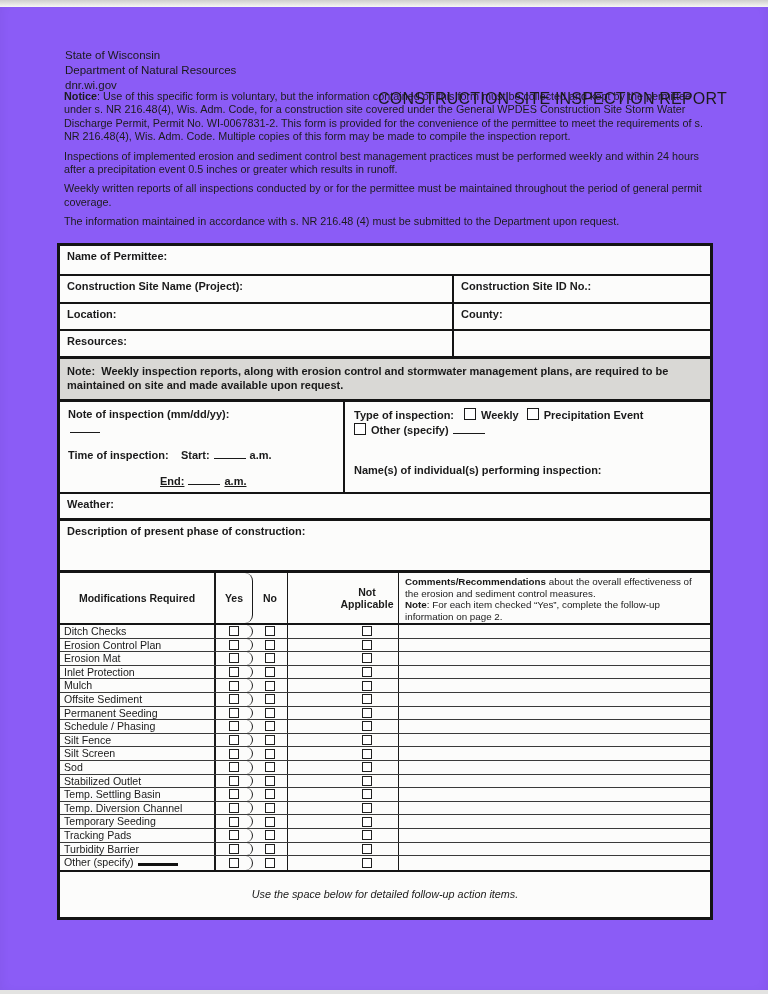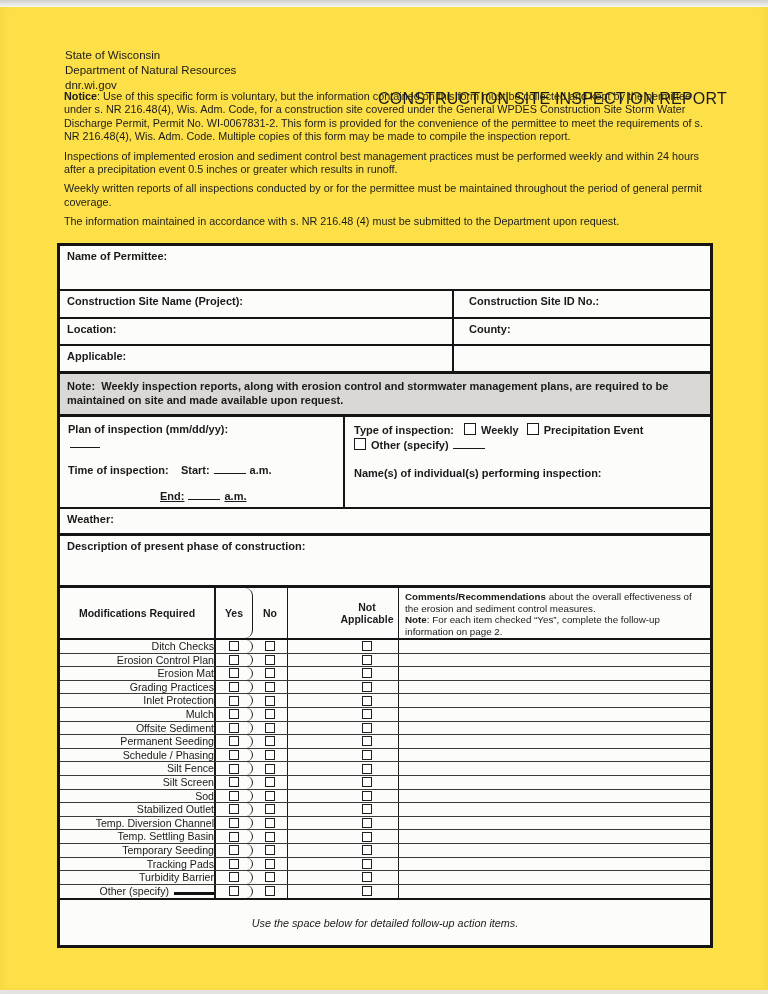--- a/index.html
+++ b/index.html
@@ -5,21 +5,21 @@
   html,body { margin:0; padding:0; }
   body {
     width:768px; height:994px;
     background:#e9e9e7;
     font-family:"Liberation Sans", sans-serif;
     color:#1a1a1a;
     -webkit-font-smoothing:antialiased;
   }
   .page {
     position:relative; width:768px; height:994px;
-    background:#fde047; overflow:hidden;
+    background:#8b5cf6; overflow:hidden;
     box-shadow: inset 0 0 12px rgba(0,0,0,0.06);
   }
   .scan-edge-top { position:absolute; top:0; left:0; right:0; height:7px;
     background:linear-gradient(#cfcfcd,#f6f6f4); }
   .scan-edge-bottom { position:absolute; bottom:0; left:0; right:0; height:4px;
     background:#e3e3e1; }
 
   
   .hdr { position:absolute; top:46px; left:65px; width:648px; }
   .hdr-left { position:absolute; left:0; top:2px; font-size:11.5px; line-height:15px; }
@@ -32,57 +32,57 @@
     font-size:10.8px; line-height:13.4px; color:#1c1c1c; }
   .intro p { margin:0 0 6px 0; }
   .b { font-weight:bold; }
 
   
   .form-table { position:absolute; top:243px; left:57px; width:656px;
     border:3px solid #141414; box-sizing:border-box; background:#fcfcfb; }
   .fr { border-bottom:2px solid #141414; box-sizing:border-box; position:relative; }
   .fr.thickb { border-bottom:3px solid #141414; }
   .fr-label { font-size:11px; font-weight:bold; padding:4px 7px 0 7px; white-space:pre-wrap; }
-  .split { display:flex;gap:8px; }
+  .split { display:flex; }
   .split > .cell-l { width:394px; border-right:2px solid #141414; box-sizing:border-box; }
   .split > .cell-r { flex:1; }
-  .h31{height:45px} .h28{height:28px} .h27{height:27px} .h40{height:52px}
+  .h31{height:30px} .h28{height:28px} .h27{height:27px} .h40{height:52px}
 
   .note-row { background:#d9d8d5; border-bottom:3px solid #141414;
     font-size:11px; font-weight:bold; line-height:13.5px;
     padding:6px 8px 7px 7px; white-space:pre-wrap; }
 
   
   .insp { display:flex; height:92px; }
   .insp .cell-l { width:285px; border-right:2px solid #141414; box-sizing:border-box;
     padding:6px 8px; font-size:11px; font-weight:bold; }
   .insp .cell-r { flex:1; padding:6px 9px; font-size:11px; font-weight:bold; }
   .blank { display:inline-block; width:32px; border-bottom:1.6px solid #1a1a1a;
     height:10px; vertical-align:baseline; margin:0 4px; }
   .blank.short { width:30px; margin-left:2px; }
   .cb { display:inline-block; width:10px; height:10px; border:1.7px solid #1a1a1a;
     background:#fff; vertical-align:-1px; margin:0 5px 0 8px; }
   .cb.first { margin-left:10px; }
   .insp-line { margin-top:2px; }
   .insp-time { margin-top:13px; }
   .insp-end { margin-top:13px; padding-left:92px;text-decoration:underline; }
-  .insp-names { margin-top:16px; }
+  .insp-names { margin-top:28px; }
 
   
   .cl-header { display:flex; border-bottom:2px solid #141414; height:52px; box-sizing:border-box; }
   .cl-hcell { font-size:10.5px; font-weight:bold; display:flex; align-items:center;
     justify-content:center; text-align:center; box-sizing:border-box; }
   .w-label { width:156px; border-right:2px solid #1a1a1a; }
   .w-yes   { width:37px;  border-right:1.5px solid #1a1a1a;border-radius:8px; }
   .w-no    { width:35px;  border-right:1.5px solid #1a1a1a; }
   .w-na    { width:63px;  border-right:1.5px solid #1a1a1a;margin-left:48px; }
   .w-com   { flex:1; }
   .cl-hcom { display:block; text-align:left; font-weight:normal; font-size:9.8px;
     line-height:11.6px; padding:3px 6px 0 6px; }
-  .cl-row { display:flex; height:13.6px; border-bottom:1px solid #3a3a3a; box-sizing:border-box;text-align:right; }
+  .cl-row { display:flex; height:13.6px; border-bottom:1px solid #3a3a3a; box-sizing:border-box; }
   .cl-row:last-child { border-bottom:none; }
   .cl-cell { box-sizing:border-box; }
   .cl-label { width:156px; border-right:2px solid #1a1a1a; font-size:10.6px;
     padding-left:4px; line-height:12.4px; white-space:nowrap; overflow:hidden; }
   .cl-check { display:flex; align-items:center; justify-content:center; }
   .checkbox { display:inline-block; width:8px; height:8px; border:1.8px solid #1f1f1f; background:#fff; }
   .cl-comments { flex:1; }
   .thick-blank { display:inline-block; width:40px; height:3px; background:#111;
     vertical-align:baseline; margin-left:5px; }
   .cl-footer { height:45px; border-top:2px solid #141414; display:flex;
@@ -132,29 +132,29 @@
       <div class="cell-l">
         <div class="fr-label">Location:</div>
       </div>
       <div class="cell-r">
         <div class="fr-label">County:</div>
       </div>
     </div>
 
     <div class="fr split h28 thickb">
       <div class="cell-l">
-        <div class="fr-label">Applicable:</div>
+        <div class="fr-label">Resources:</div>
       </div>
     </div>
 
     <div class="note-row">Note:  Weekly inspection reports, along with erosion control and stormwater management plans, are required to be maintained on site and made available upon request.</div>
 
     <div class="fr insp">
       <div class="cell-l">
-        <div>Plan of inspection (mm/dd/yy):</div>
+        <div>Note of inspection (mm/dd/yy):</div>
         <div class="insp-line"><span class="blank short"></span></div>
         <div class="insp-time">
           <span>Time of inspection:</span>
           &nbsp;&nbsp;&nbsp;<span>Start:</span><span class="blank"></span><span>a.m.</span>
         </div>
         <div class="insp-end">
           <span>End:</span><span class="blank"></span><span>a.m.</span>
         </div>
       </div>
       <div class="cell-r">
@@ -221,33 +221,20 @@
           </div>
           <div class="cl-cell cl-check w-no">
             <span class="checkbox"></span>
           </div>
           <div class="cl-cell cl-check w-na">
             <span class="checkbox"></span>
           </div>
           <div class="cl-cell cl-comments"></div>
         </div>
         <div class="cl-row">
-          <div class="cl-cell cl-label">Grading Practices</div>
-          <div class="cl-cell cl-check w-yes">
-            <span class="checkbox"></span>
-          </div>
-          <div class="cl-cell cl-check w-no">
-            <span class="checkbox"></span>
-          </div>
-          <div class="cl-cell cl-check w-na">
-            <span class="checkbox"></span>
-          </div>
-          <div class="cl-cell cl-comments"></div>
-        </div>
-        <div class="cl-row">
           <div class="cl-cell cl-label">Inlet Protection</div>
           <div class="cl-cell cl-check w-yes">
             <span class="checkbox"></span>
           </div>
           <div class="cl-cell cl-check w-no">
             <span class="checkbox"></span>
           </div>
           <div class="cl-cell cl-check w-na">
             <span class="checkbox"></span>
           </div>
@@ -351,34 +338,34 @@
           </div>
           <div class="cl-cell cl-check w-no">
             <span class="checkbox"></span>
           </div>
           <div class="cl-cell cl-check w-na">
             <span class="checkbox"></span>
           </div>
           <div class="cl-cell cl-comments"></div>
         </div>
         <div class="cl-row">
+          <div class="cl-cell cl-label">Temp. Settling Basin</div>
+          <div class="cl-cell cl-check w-yes">
+            <span class="checkbox"></span>
+          </div>
+          <div class="cl-cell cl-check w-no">
+            <span class="checkbox"></span>
+          </div>
+          <div class="cl-cell cl-check w-na">
+            <span class="checkbox"></span>
+          </div>
+          <div class="cl-cell cl-comments"></div>
+        </div>
+        <div class="cl-row">
           <div class="cl-cell cl-label">Temp. Diversion Channel</div>
-          <div class="cl-cell cl-check w-yes">
-            <span class="checkbox"></span>
-          </div>
-          <div class="cl-cell cl-check w-no">
-            <span class="checkbox"></span>
-          </div>
-          <div class="cl-cell cl-check w-na">
-            <span class="checkbox"></span>
-          </div>
-          <div class="cl-cell cl-comments"></div>
-        </div>
-        <div class="cl-row">
-          <div class="cl-cell cl-label">Temp. Settling Basin</div>
           <div class="cl-cell cl-check w-yes">
             <span class="checkbox"></span>
           </div>
           <div class="cl-cell cl-check w-no">
             <span class="checkbox"></span>
           </div>
           <div class="cl-cell cl-check w-na">
             <span class="checkbox"></span>
           </div>
           <div class="cl-cell cl-comments"></div>

